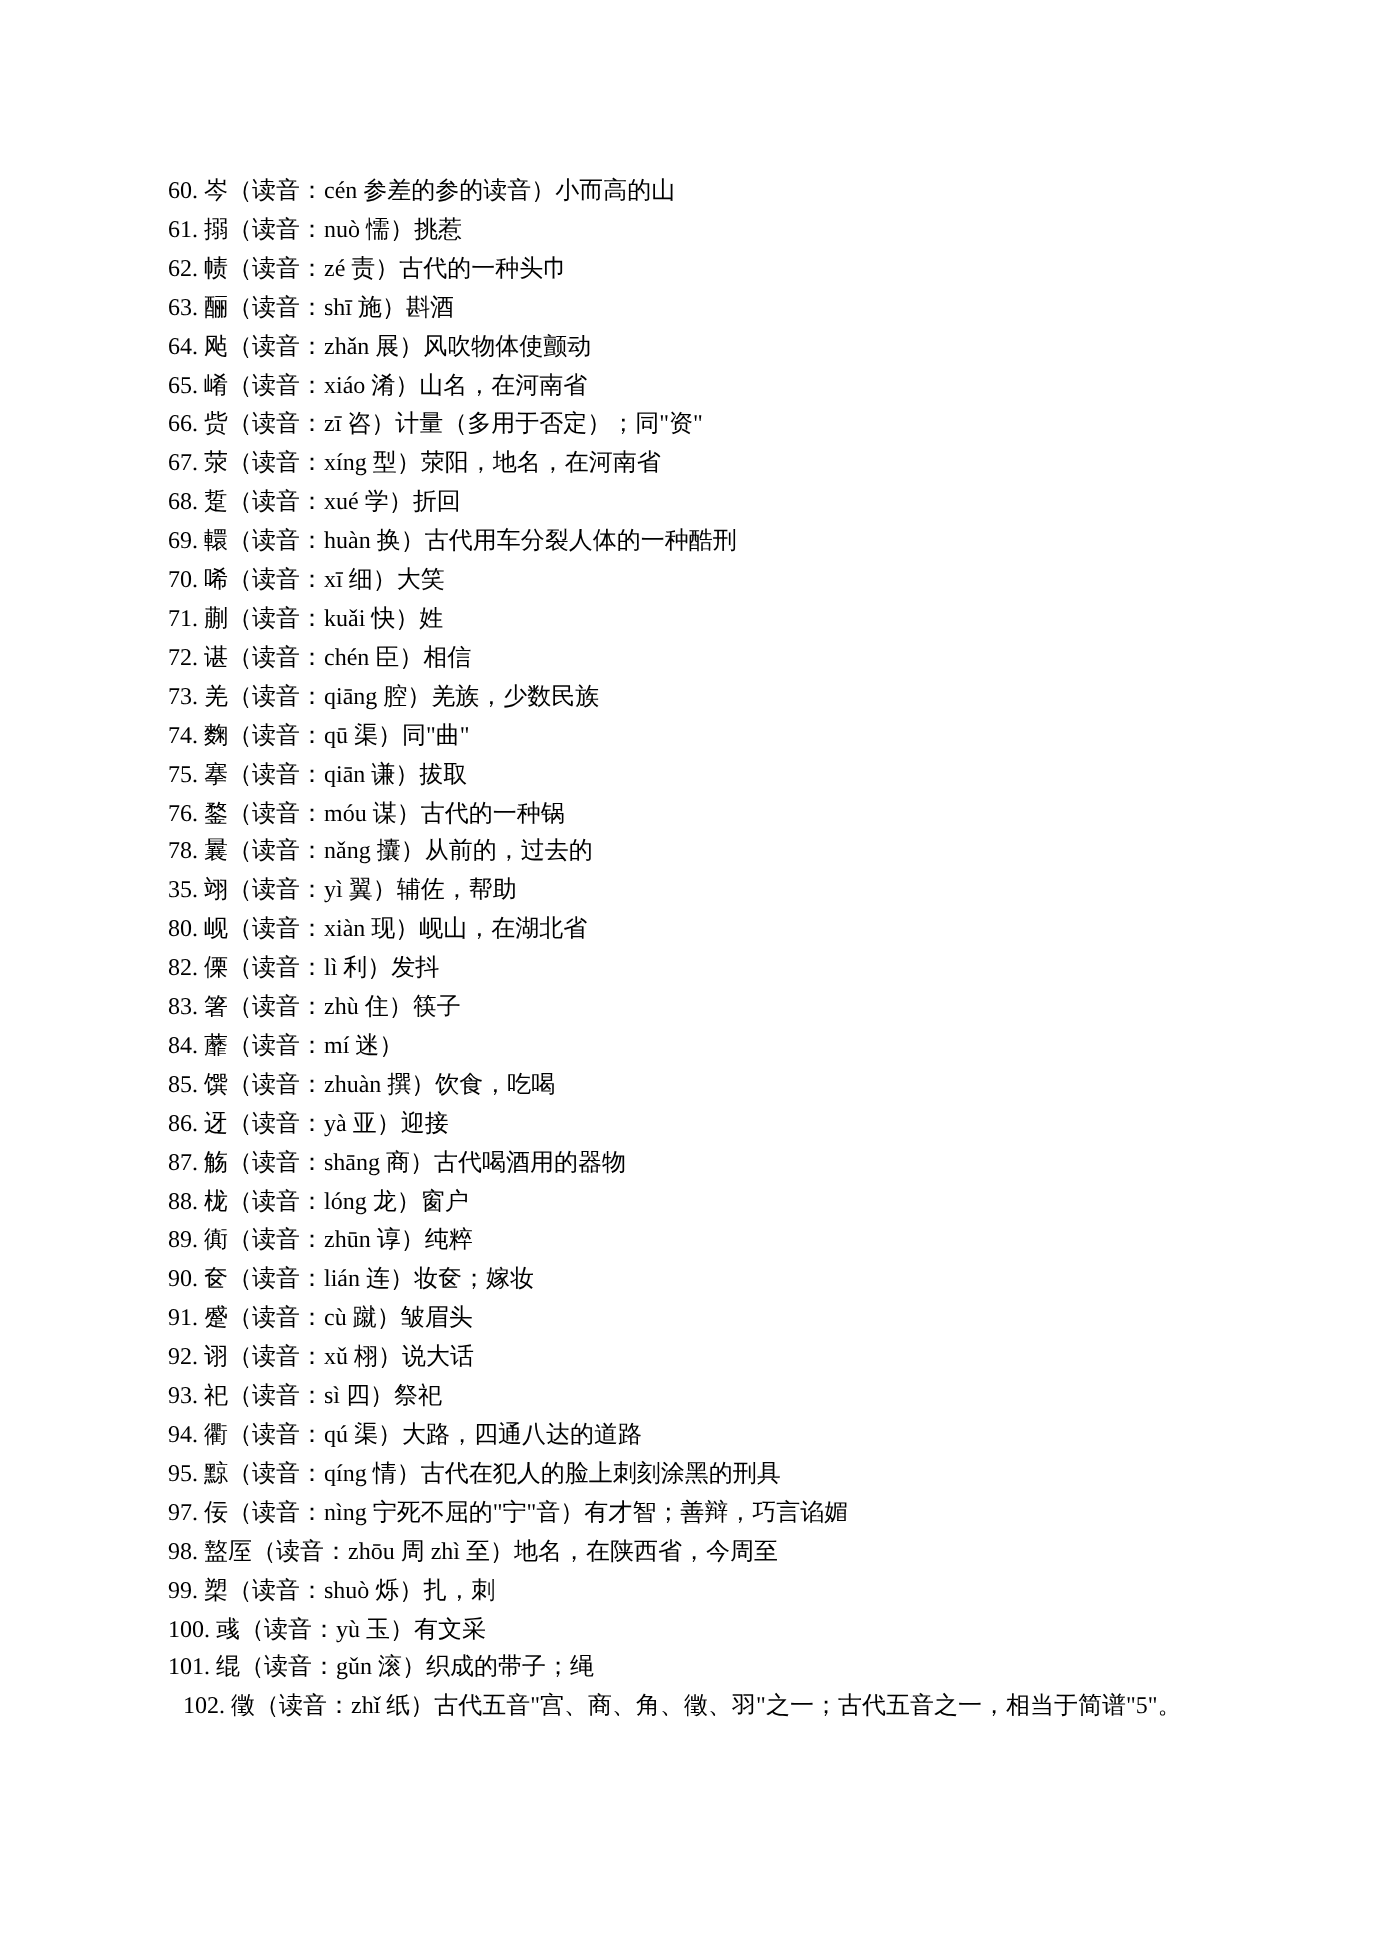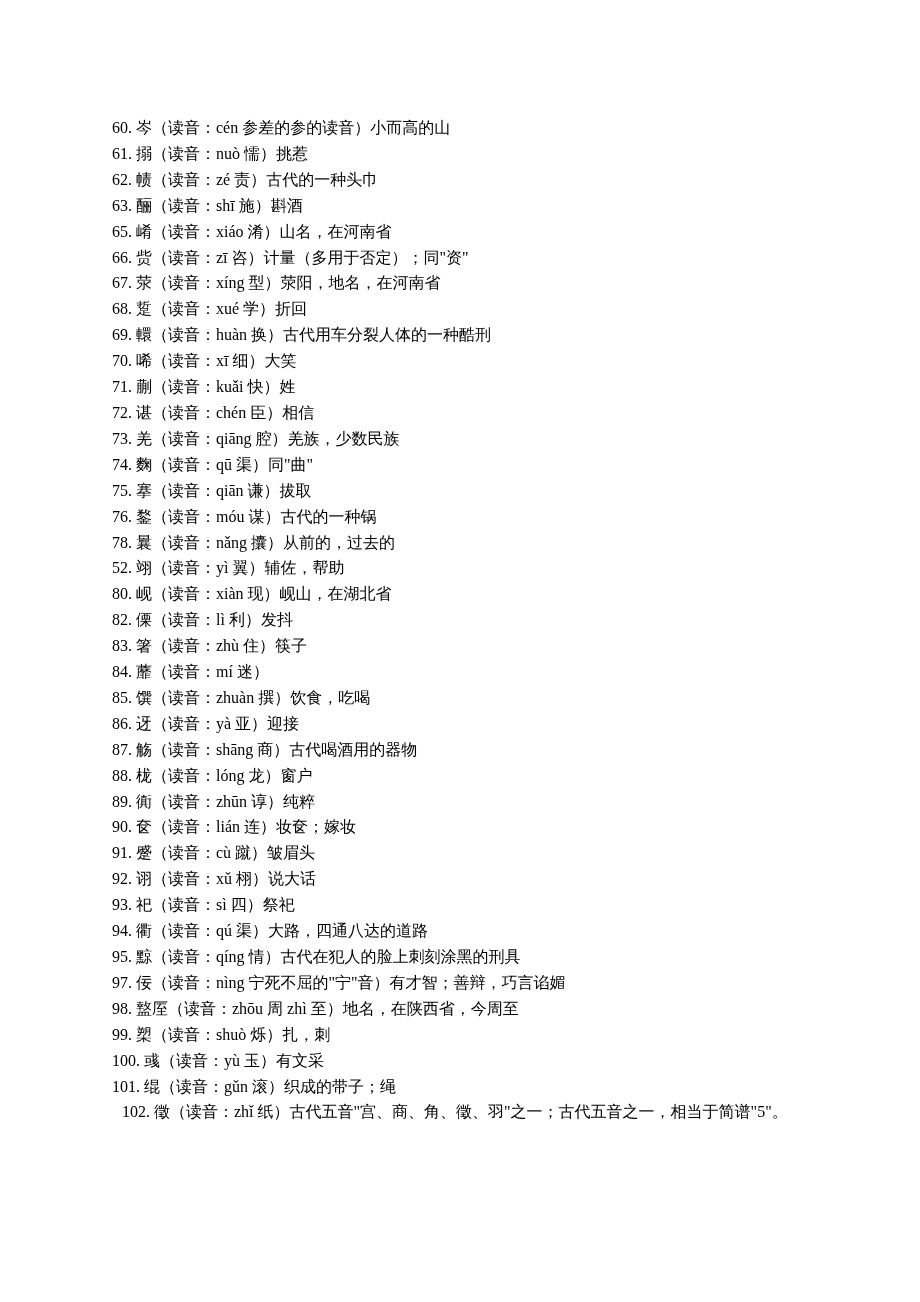--- a/index.html
+++ b/index.html
@@ -32,34 +32,35 @@
     }
   </style>
 </head>
 <body>
 
 <div id="entries-container">
     <div class="entry"><span class="num">60.</span> <span class="content">岑（读音：cén 参差的参的读音）小而高的山</span></div>
     <div class="entry"><span class="num">61.</span> <span class="content">搦（读音：nuò 懦）挑惹</span></div>
     <div class="entry"><span class="num">62.</span> <span class="content">帻（读音：zé 责）古代的一种头巾</span></div>
     <div class="entry"><span class="num">63.</span> <span class="content">酾（读音：shī 施）斟酒</span></div>
+    <div class="entry"><span class="num">64.</span> <span class="content">飐（读音：zhǎn 展）风吹物体使颤动</span></div>
     <div class="entry"><span class="num">65.</span> <span class="content">崤（读音：xiáo 淆）山名，在河南省</span></div>
     <div class="entry"><span class="num">66.</span> <span class="content">赀（读音：zī 咨）计量（多用于否定）；同"资"</span></div>
     <div class="entry"><span class="num">67.</span> <span class="content">荥（读音：xíng 型）荥阳，地名，在河南省</span></div>
     <div class="entry"><span class="num">68.</span> <span class="content">踅（读音：xué 学）折回</span></div>
     <div class="entry"><span class="num">69.</span> <span class="content">轘（读音：huàn 换）古代用车分裂人体的一种酷刑</span></div>
     <div class="entry"><span class="num">70.</span> <span class="content">唏（读音：xī 细）大笑</span></div>
     <div class="entry"><span class="num">71.</span> <span class="content">蒯（读音：kuǎi 快）姓</span></div>
     <div class="entry"><span class="num">72.</span> <span class="content">谌（读音：chén 臣）相信</span></div>
     <div class="entry"><span class="num">73.</span> <span class="content">羌（读音：qiāng 腔）羌族，少数民族</span></div>
     <div class="entry"><span class="num">74.</span> <span class="content">麴（读音：qū 渠）同"曲"</span></div>
     <div class="entry"><span class="num">75.</span> <span class="content">搴（读音：qiān 谦）拔取</span></div>
     <div class="entry"><span class="num">76.</span> <span class="content">鍪（读音：móu 谋）古代的一种锅</span></div>
     <div class="entry"><span class="num">78.</span> <span class="content">曩（读音：nǎng 攮）从前的，过去的</span></div>
-    <div class="entry"><span class="num">52.</span> <span class="content">翊（读音：yì 翼）辅佐，帮助</span></div>
+    <div class="entry"><span class="num">35.</span> <span class="content">翊（读音：yì 翼）辅佐，帮助</span></div>
     <div class="entry"><span class="num">80.</span> <span class="content">岘（读音：xiàn 现）岘山，在湖北省</span></div>
     <div class="entry"><span class="num">82.</span> <span class="content">傈（读音：lì 利）发抖</span></div>
     <div class="entry"><span class="num">83.</span> <span class="content">箸（读音：zhù 住）筷子</span></div>
     <div class="entry"><span class="num">84.</span> <span class="content">蘼（读音：mí 迷）</span></div>
     <div class="entry"><span class="num">85.</span> <span class="content">馔（读音：zhuàn 撰）饮食，吃喝</span></div>
     <div class="entry"><span class="num">86.</span> <span class="content">迓（读音：yà 亚）迎接</span></div>
     <div class="entry"><span class="num">87.</span> <span class="content">觞（读音：shāng 商）古代喝酒用的器物</span></div>
     <div class="entry"><span class="num">88.</span> <span class="content">栊（读音：lóng 龙）窗户</span></div>
     <div class="entry"><span class="num">89.</span> <span class="content">衠（读音：zhūn 谆）纯粹</span></div>
     <div class="entry"><span class="num">90.</span> <span class="content">奁（读音：lián 连）妆奁；嫁妆</span></div>

